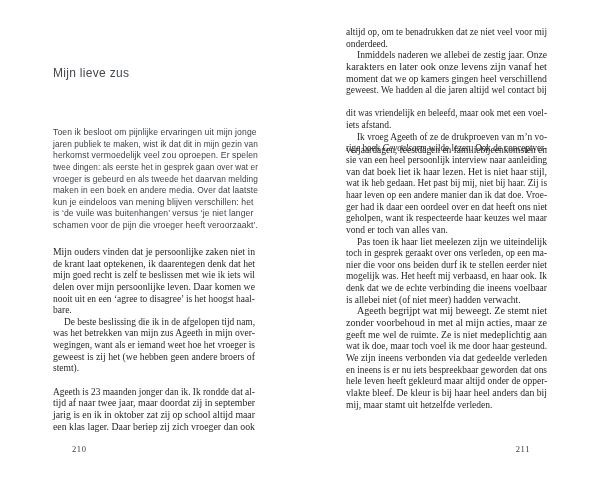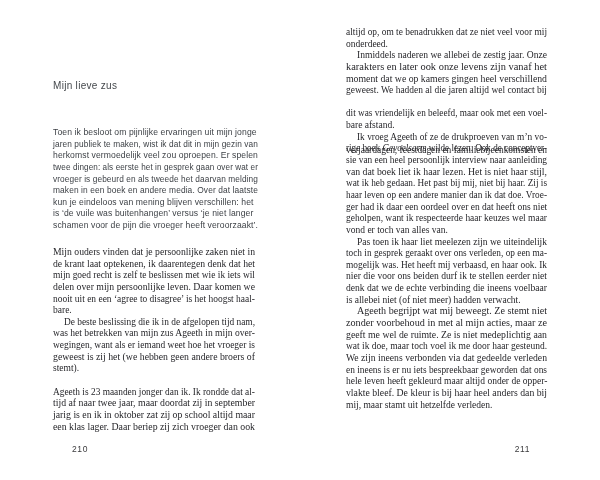--- a/index.html
+++ b/index.html
@@ -13,23 +13,23 @@
     background: var(--background, #ffffff); overflow: hidden;
   }
   .page {
     position: absolute; top: 0; width: 300px; height: 427px;
     background: var(--background, #ffffff);
   }
   .page.left  { left: 0; }
   .page.right { left: 300px; }
 
   .chapter-title {
-    position: absolute; left: 53px; top: 76px;
+    position: absolute; left: 53px; top: 64px;
     font-family: "Liberation Sans", sans-serif;
-    font-size: 10px; line-height: 19px; font-weight: 400;
+    font-size: 12px; line-height: 19px; font-weight: 400;
     letter-spacing: 0.3px;
     color: var(--sans-heading, #44484c);
   }
 
   .intro {
     position: absolute; left: 53px; top: 127px; width: 205px;
     font-family: "Liberation Sans", sans-serif;
     font-size: 8.6px; letter-spacing: 0.1px;
     color: var(--sans-text, #3e4247);
   }
@@ -49,21 +49,21 @@
   }
   .line.indent { padding-left: 11px; }
   .line-inner {
     display: inline-block; white-space: nowrap;
     transform-origin: 0 50%;
   }
   .line-inner em { font-style: italic; }
 
   .page-num {
     position: absolute; top: 444px;
-    font-family: Liberation Sans, sans-serif;
+    font-family: Liberation Serif, serif;
     font-size: 8.5px; line-height: 10px; letter-spacing: 0.6px;
     color: var(--page-number, #3a3a3c);
   }
   .page-num.pn-left  { left: 72px; }
   .page-num.pn-right { right: 70px; }
 </style>
 </head>
 <body>
 
 <div class="spread">
@@ -114,34 +114,34 @@
     <div class="body-col body-right">
         <div class="text-block">
           <div class="line"><span class="line-inner" style="transform: scaleX(0.9882);"><span>altijd op, om te benadrukken dat ze niet veel voor mij</span></span></div>
           <div class="line"><span class="line-inner"><span>onderdeed.</span></span></div>
           <div class="line indent"><span class="line-inner" style="transform: scaleX(1.0088);"><span>Inmiddels naderen we allebei de zestig jaar. Onze</span></span></div>
           <div class="line"><span class="line-inner" style="transform: scaleX(1.098);"><span>karakters en later ook onze levens zijn vanaf het</span></span></div>
           <div class="line"><span class="line-inner" style="transform: scaleX(1.0282);"><span>moment dat we op kamers gingen heel verschillend</span></span></div>
           <div class="line"><span class="line-inner" style="transform: scaleX(0.9941);"><span>geweest. We hadden al die jaren altijd wel contact bij</span></span></div>
           <div class="line"><span class="line-inner" style="transform: scaleX(0.9961); margin-top: 48px;"><span>verjaardagen, feestdagen en familiebijeenkomsten en</span></span></div>
           <div class="line"><span class="line-inner" style="transform: scaleX(0.9719);"><span>dit was vriendelijk en beleefd, maar ook met een voel-</span></span></div>
-          <div class="line"><span class="line-inner"><span>bare afstand.</span></span></div>
+          <div class="line"><span class="line-inner"><span>iets afstand.</span></span></div>
           <div class="line indent"><span class="line-inner" style="transform: scaleX(0.9853);"><span>Ik vroeg Ageeth of ze de drukproeven van m’n vo-</span></span></div>
           <div class="line"><span class="line-inner" style="transform: scaleX(0.9604);"><span>rige boek </span><em>Gevoelsarm</em><span> wilde lezen. Ook de conceptver-</span></span></div>
           <div class="line"><span class="line-inner" style="transform: scaleX(0.9832);"><span>sie van een heel persoonlijk interview naar aanleiding</span></span></div>
           <div class="line"><span class="line-inner" style="transform: scaleX(1.0282);"><span>van dat boek liet ik haar lezen. Het is niet haar stijl,</span></span></div>
           <div class="line"><span class="line-inner" style="transform: scaleX(0.9729);"><span>wat ik heb gedaan. Het past bij mij, niet bij haar. Zij is</span></span></div>
           <div class="line"><span class="line-inner" style="transform: scaleX(0.9792);"><span>haar leven op een andere manier dan ik dat doe. Vroe-</span></span></div>
           <div class="line"><span class="line-inner"><span>ger had ik daar een oordeel over en dat heeft ons niet</span></span></div>
           <div class="line"><span class="line-inner" style="transform: scaleX(0.9948);"><span>geholpen, want ik respecteerde haar keuzes wel maar</span></span></div>
           <div class="line"><span class="line-inner"><span>vond er toch van alles van.</span></span></div>
           <div class="line indent"><span class="line-inner" style="transform: scaleX(1.0059);"><span>Pas toen ik haar liet meelezen zijn we uiteindelijk</span></span></div>
           <div class="line"><span class="line-inner" style="transform: scaleX(0.9794);"><span>toch in gesprek geraakt over ons verleden, op een ma-</span></span></div>
+          <div class="line"><span class="line-inner" style="transform: scaleX(1.0105);"><span>nier die voor ons beiden durf ik te stellen eerder niet</span></span></div>
           <div class="line"><span class="line-inner" style="transform: scaleX(0.987);"><span>mogelijk was. Het heeft mij verbaasd, en haar ook. Ik</span></span></div>
-          <div class="line"><span class="line-inner" style="transform: scaleX(1.0105);"><span>nier die voor ons beiden durf ik te stellen eerder niet</span></span></div>
           <div class="line"><span class="line-inner" style="transform: scaleX(1.0105);"><span>denk dat we de echte verbinding die ineens voelbaar</span></span></div>
           <div class="line"><span class="line-inner"><span>is allebei niet (of niet meer) hadden verwacht.</span></span></div>
           <div class="line indent"><span class="line-inner" style="transform: scaleX(1.0622);"><span>Ageeth begrijpt wat mij beweegt. Ze stemt niet</span></span></div>
           <div class="line"><span class="line-inner" style="transform: scaleX(1.0716);"><span>zonder voorbehoud in met al mijn acties, maar ze</span></span></div>
           <div class="line"><span class="line-inner" style="transform: scaleX(1.0296);"><span>geeft me wel de ruimte. Ze is niet medeplichtig aan</span></span></div>
           <div class="line"><span class="line-inner" style="transform: scaleX(0.9973);"><span>wat ik doe, maar toch voel ik me door haar gesteund.</span></span></div>
           <div class="line"><span class="line-inner" style="transform: scaleX(1.0185);"><span>We zijn ineens verbonden via dat gedeelde verleden</span></span></div>
           <div class="line"><span class="line-inner" style="transform: scaleX(0.9882);"><span>en ineens is er nu iets bespreekbaar geworden dat ons</span></span></div>
           <div class="line"><span class="line-inner"><span>hele leven heeft gekleurd maar altijd onder de opper-</span></span></div>
           <div class="line"><span class="line-inner" style="transform: scaleX(1.0255);"><span>vlakte bleef. De kleur is bij haar heel anders dan bij</span></span></div>

